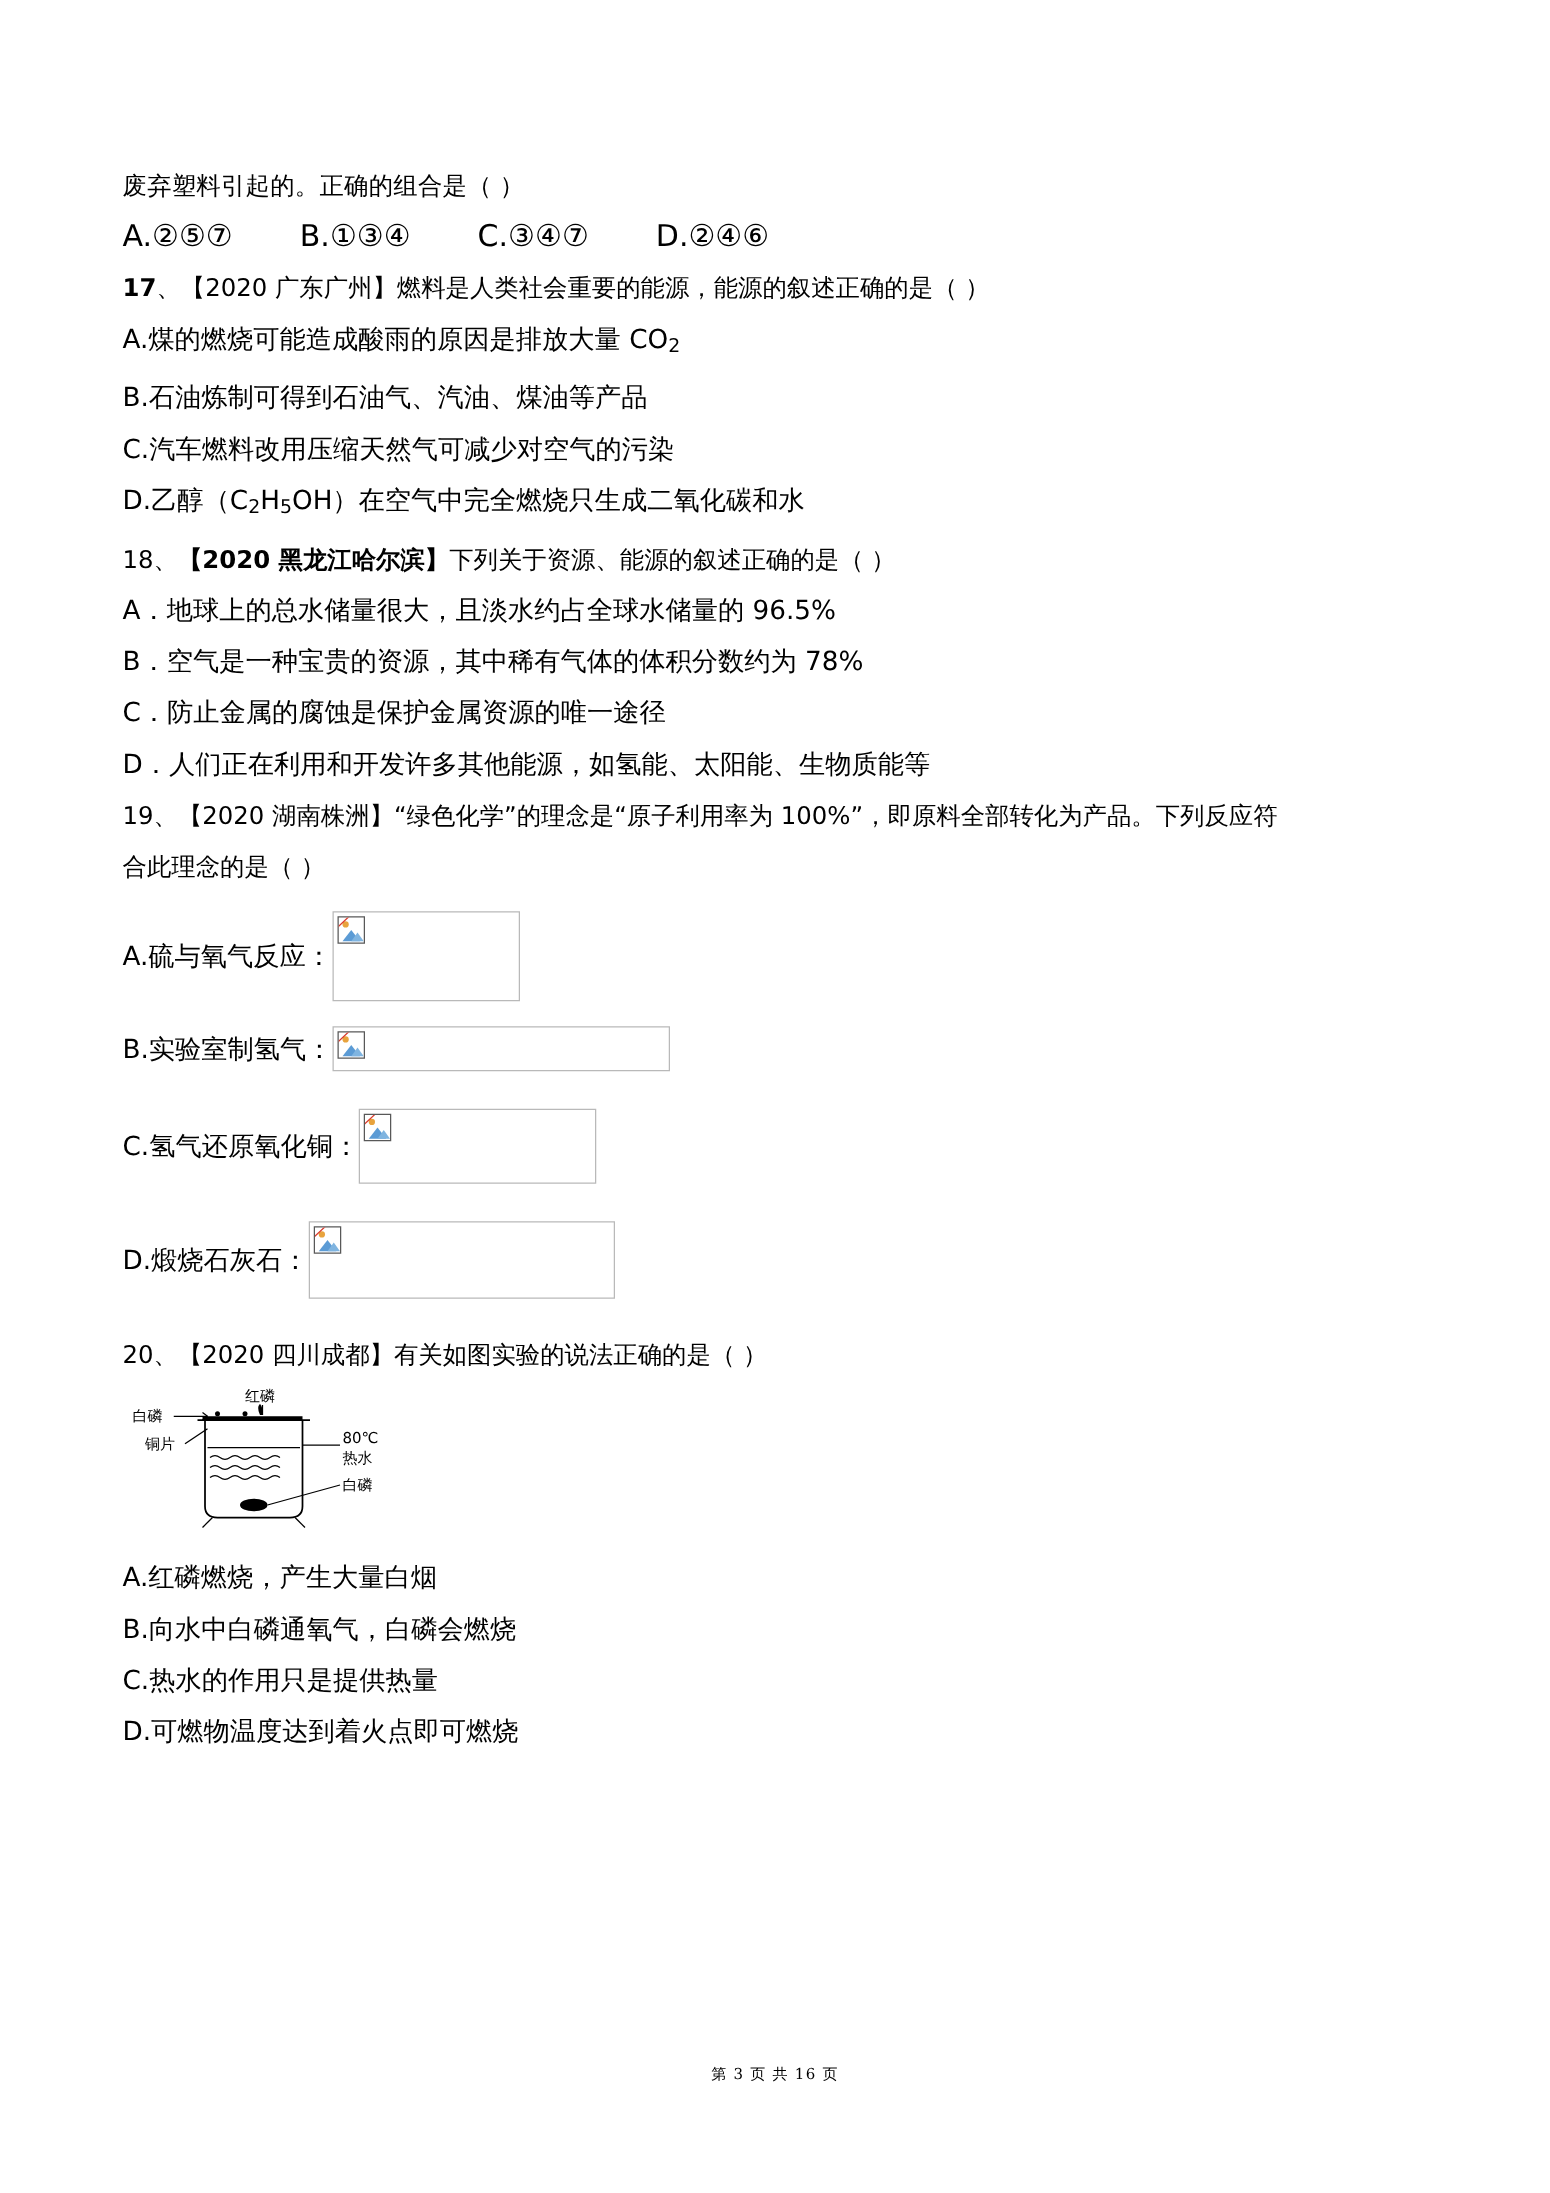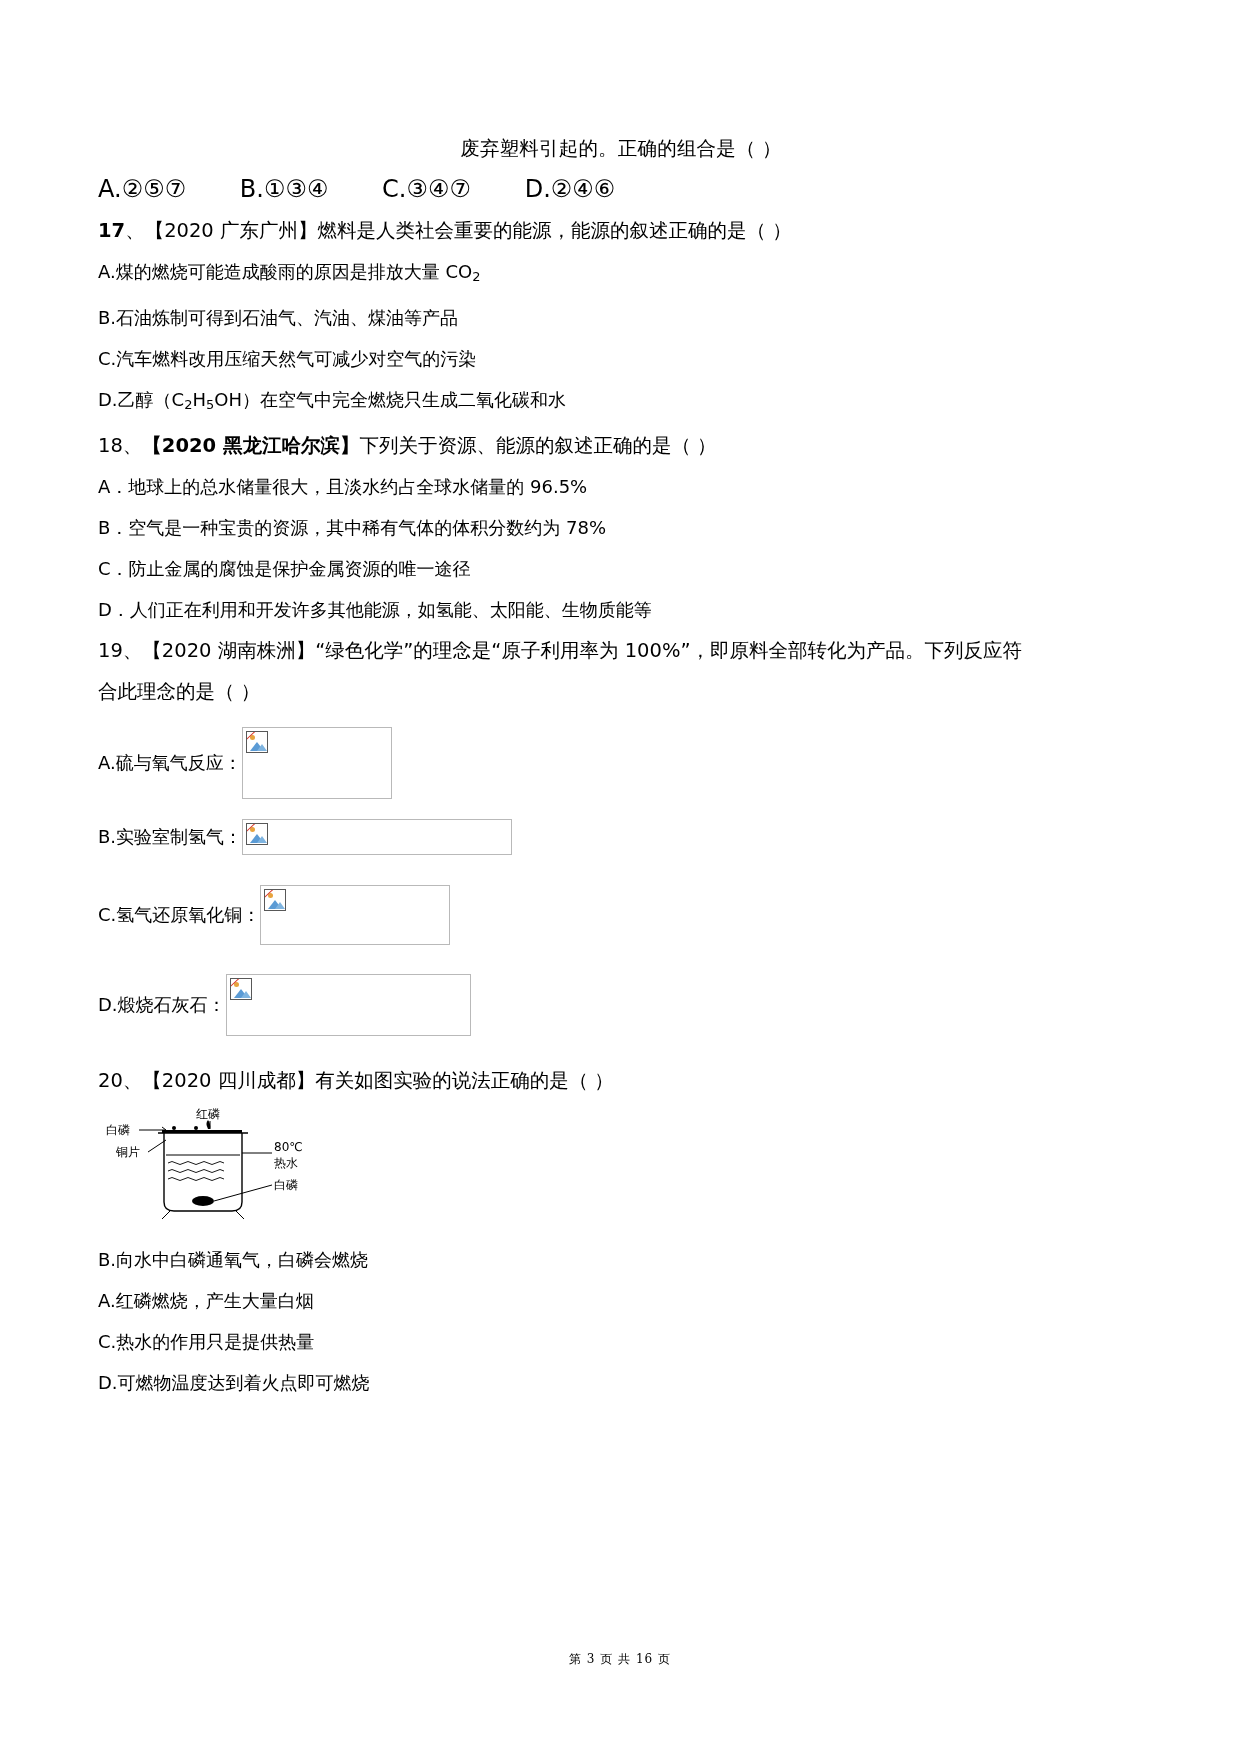--- a/index.html
+++ b/index.html
@@ -23,31 +23,30 @@
     position: absolute;
     left: 98px;
     top: 128px;
     width: 1046px;
   }
   .line {
     font-size: 19.5px;
     line-height: 41px;
     letter-spacing: 0.2px;
     white-space: nowrap;
-    text-align: center;
   }
   .q-head {
     font-size: 19.5px;
     line-height: 41px;
   }
   .bold {
     font-weight: bold;
   }
   .opt-row {
-    font-size: 18px;
+    font-size: 21px;
     line-height: 41px;
   }
   .spacer-sm { height: 10px; }
   .spacer-md { height: 20px; }
 
   
   .choices {
     font-size: 24px;
     line-height: 41px;
   }
@@ -289,22 +288,22 @@
         <line x1="110" y1="94" x2="168" y2="78" stroke="#000" stroke-width="1"></line>
         <text x="170" y="82" font-family="'DejaVu Sans','Liberation Sans',sans-serif" font-size="12" fill="#000">白磷</text>
 
         <line x1="66" y1="104" x2="58" y2="112" stroke="#000" stroke-width="1"></line>
         <line x1="132" y1="104" x2="140" y2="112" stroke="#000" stroke-width="1"></line>
       </svg>
     </div>
 
     <div class="spacer-sm"></div>
 
+    <div class="opt-row">A.红磷燃烧，产生大量白烟</div>
     <div class="opt-row">B.向水中白磷通氧气，白磷会燃烧</div>
-    <div class="opt-row">A.红磷燃烧，产生大量白烟</div>
     <div class="opt-row">C.热水的作用只是提供热量</div>
     <div class="opt-row">D.可燃物温度达到着火点即可燃烧</div>
 
   </div>
 
   <div class="footer">第 3 页 共 16 页</div>
 
 </div>
 
 </body></html>

